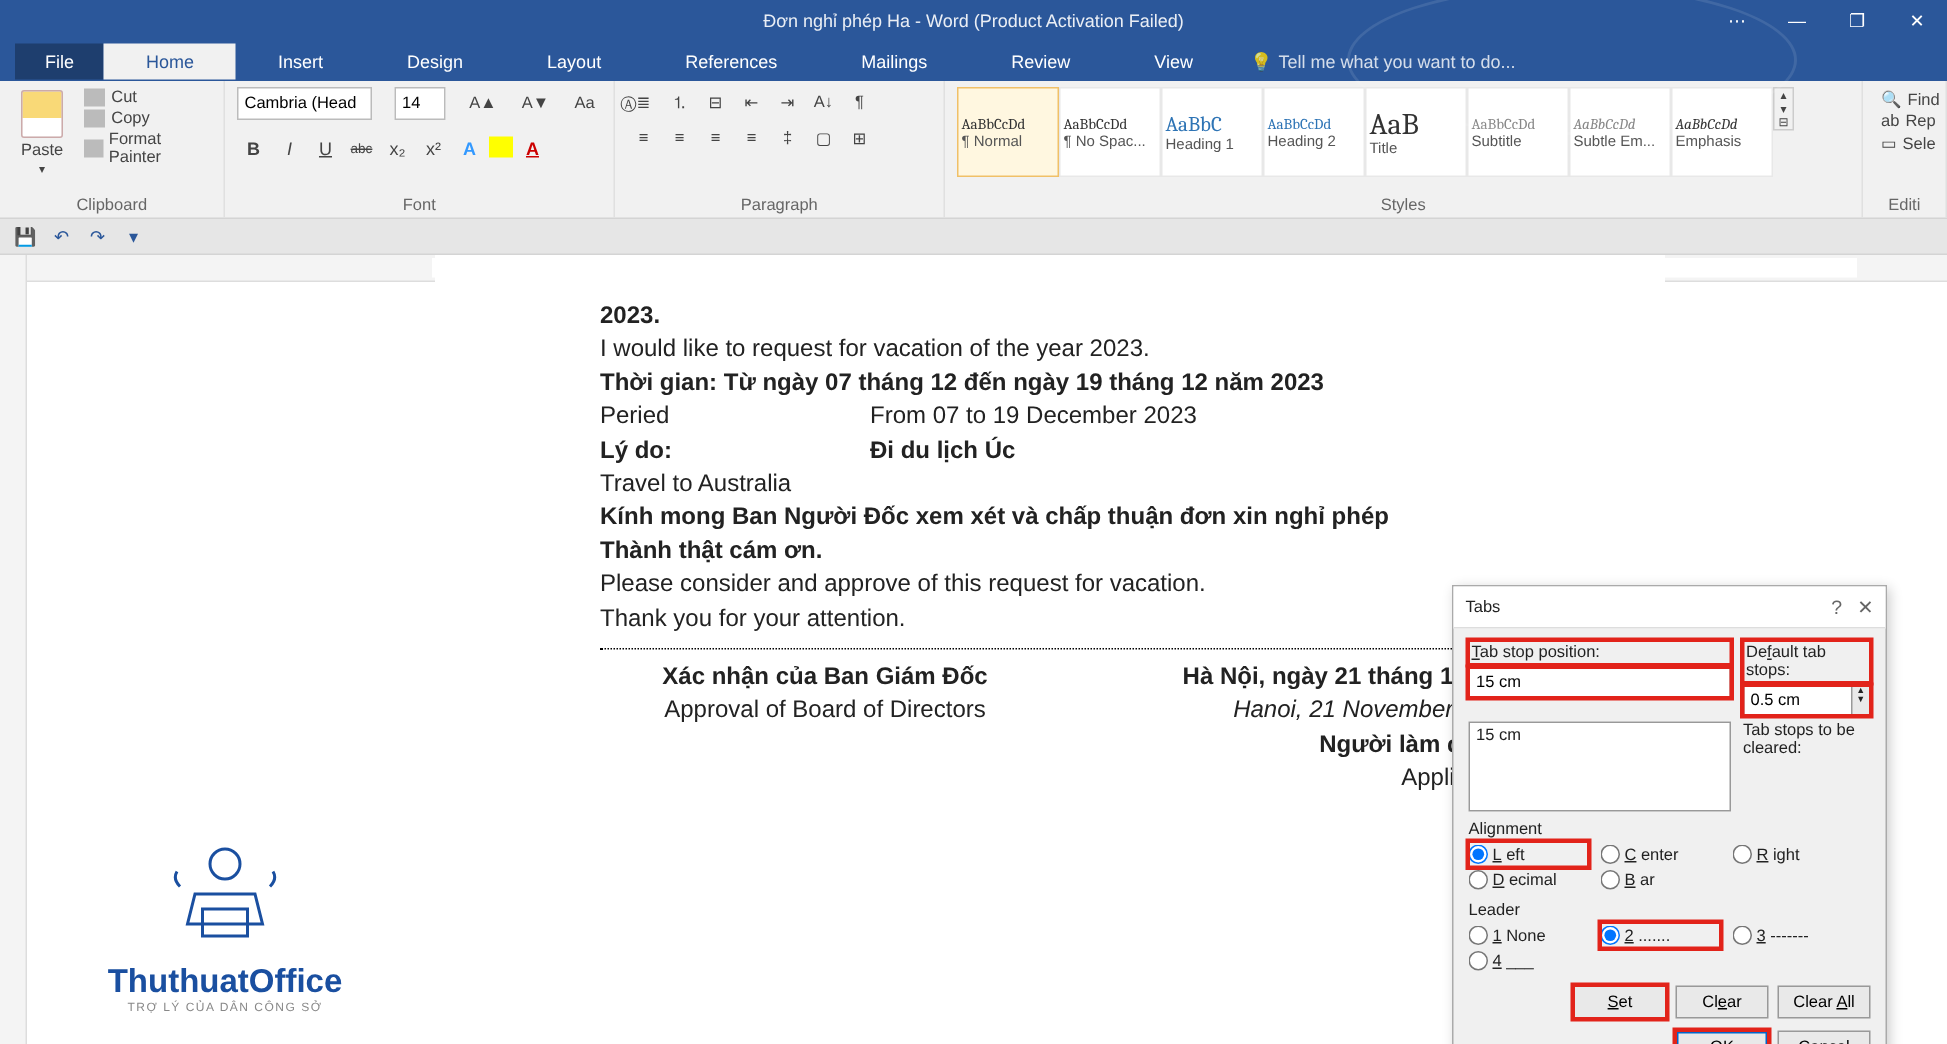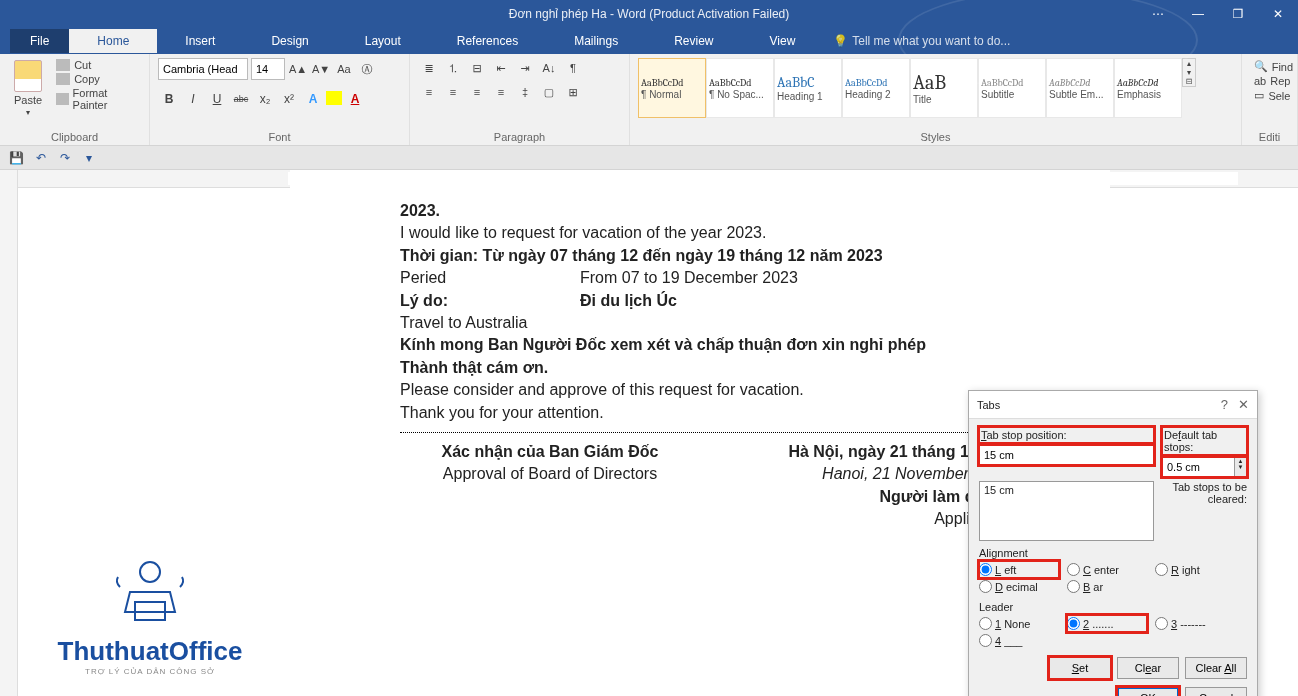--- a/index.html
+++ b/index.html
@@ -24,21 +24,21 @@
 .group { border-right: 1px solid #e0e0e0; padding: 4px 8px 2px 8px; display: flex; flex-direction: column; justify-content: space-between; }
 .group-label { text-align: center; font-size: 11px; color: #666; padding-top: 2px; }
 .group-body { flex: 1; display: flex; align-items: flex-start; gap: 4px; }
 
 .paste-btn { display: flex; flex-direction: column; align-items: center; gap: 2px; padding: 2px 6px; }
 .paste-icon { width: 28px; height: 32px; background: linear-gradient(#f9d977 60%, #fff 60%); border: 1px solid #caa; border-radius: 2px; position: relative; }
 .clip-list { display: flex; flex-direction: column; gap: 0px; font-size: 11px; }
 .clip-list div { padding: 1px 4px; display: flex; align-items: center; gap: 4px; }
 .small-icon { width: 14px; height: 12px; background: #bbb; display: inline-block; }
 
-.font-top { display: flex; gap: 3px; align-items: center; }
+.font-top { display: flex; gap: 15px; align-items: center; }
 .font-name { border: 1px solid #bbb; background: #fff; width: 90px; height: 22px; font-size: 11px; padding: 2px 4px; }
 .font-size { border: 1px solid #bbb; background: #fff; width: 34px; height: 22px; font-size: 11px; padding: 2px 4px; }
 .btn-sm { width: 20px; height: 20px; display: inline-flex; align-items: center; justify-content: center; border: 1px solid transparent; }
 .font-bottom { display: flex; gap: 2px; margin-top: 4px; }
 .font-bottom .btn-sm { width: 22px; height: 22px; font-size: 12px; }
 
 .para-row { display: flex; gap: 2px; }
 .para-row .btn-sm { width: 22px; height: 20px; }
 
 .styles-body { display: flex; gap: 0; }
@@ -63,21 +63,21 @@
 .page .content { padding: 30px 110px 20px 110px; }
 .page b { font-weight: bold; }
 .dotted-line { border-bottom: 1px dotted #000; margin: 8px 0; }
 .sig-row { display: flex; justify-content: space-between; }
 .sig-col { text-align: center; }
 .italic { font-style: italic; }
 
 
 .watermark { position: absolute; left: 40px; bottom: 20px; width: 220px; text-align: center; color: #1a4fa0; }
 .watermark .logo-icon { width: 100px; height: 80px; margin: 0 auto; }
-.watermark .brand { font-size: 26px; font-weight: bold; font-family: Arial; }
+.watermark .brand { font-size: 22px; font-weight: bold; font-family: Arial; }
 .watermark .tag { font-size: 8px; letter-spacing: 1px; color: #888; }
 
 
 .dialog { position: absolute; right: 40px; top: 220px; width: 290px; background: #f0f0f0; border: 1px solid #aaa; box-shadow: 2px 2px 8px rgba(0,0,0,0.2); font-size: 11px; color: #222; }
 .dlg-title { background: #fff; border-bottom: 1px solid #ddd; padding: 6px 8px; display: flex; justify-content: space-between; align-items: center; }
 .dlg-title .dlg-ctrl { display: flex; gap: 10px; color: #666; font-size: 13px; }
 .dlg-body { padding: 8px 10px; }
 .dlg-row { display: flex; gap: 8px; margin-bottom: 4px; }
 .dlg-col { flex: 1; }
 .dlg-label { margin-bottom: 2px; }
@@ -364,21 +364,21 @@
               <span style="text-align:center">▲</span>
               <span style="text-align:center">▼</span>
             </div>
           </div>
         </div>
       </div>
       <div class="dlg-row">
         <div class="dlg-list">
           <div>15 cm</div>
         </div>
-        <div class="dlg-col" style="text-align:right;font-size:11px">Tab stops to be cleared:</div>
+        <div class="dlg-col" style="text-align:left;font-size:11px">Tab stops to be cleared:</div>
       </div>
 
       <div class="fieldset-label">Alignment</div>
       <div class="radio-row">
         <label class="hl-red"><input type="radio" checked="" style=""> <span class="u">L</span>eft</label>
         <label><input type="radio" style=""> <span class="u">C</span>enter</label>
         <label><input type="radio" style=""> <span class="u">R</span>ight</label>
       </div>
       <div class="radio-row">
         <label><input type="radio" style=""> <span class="u">D</span>ecimal</label>

